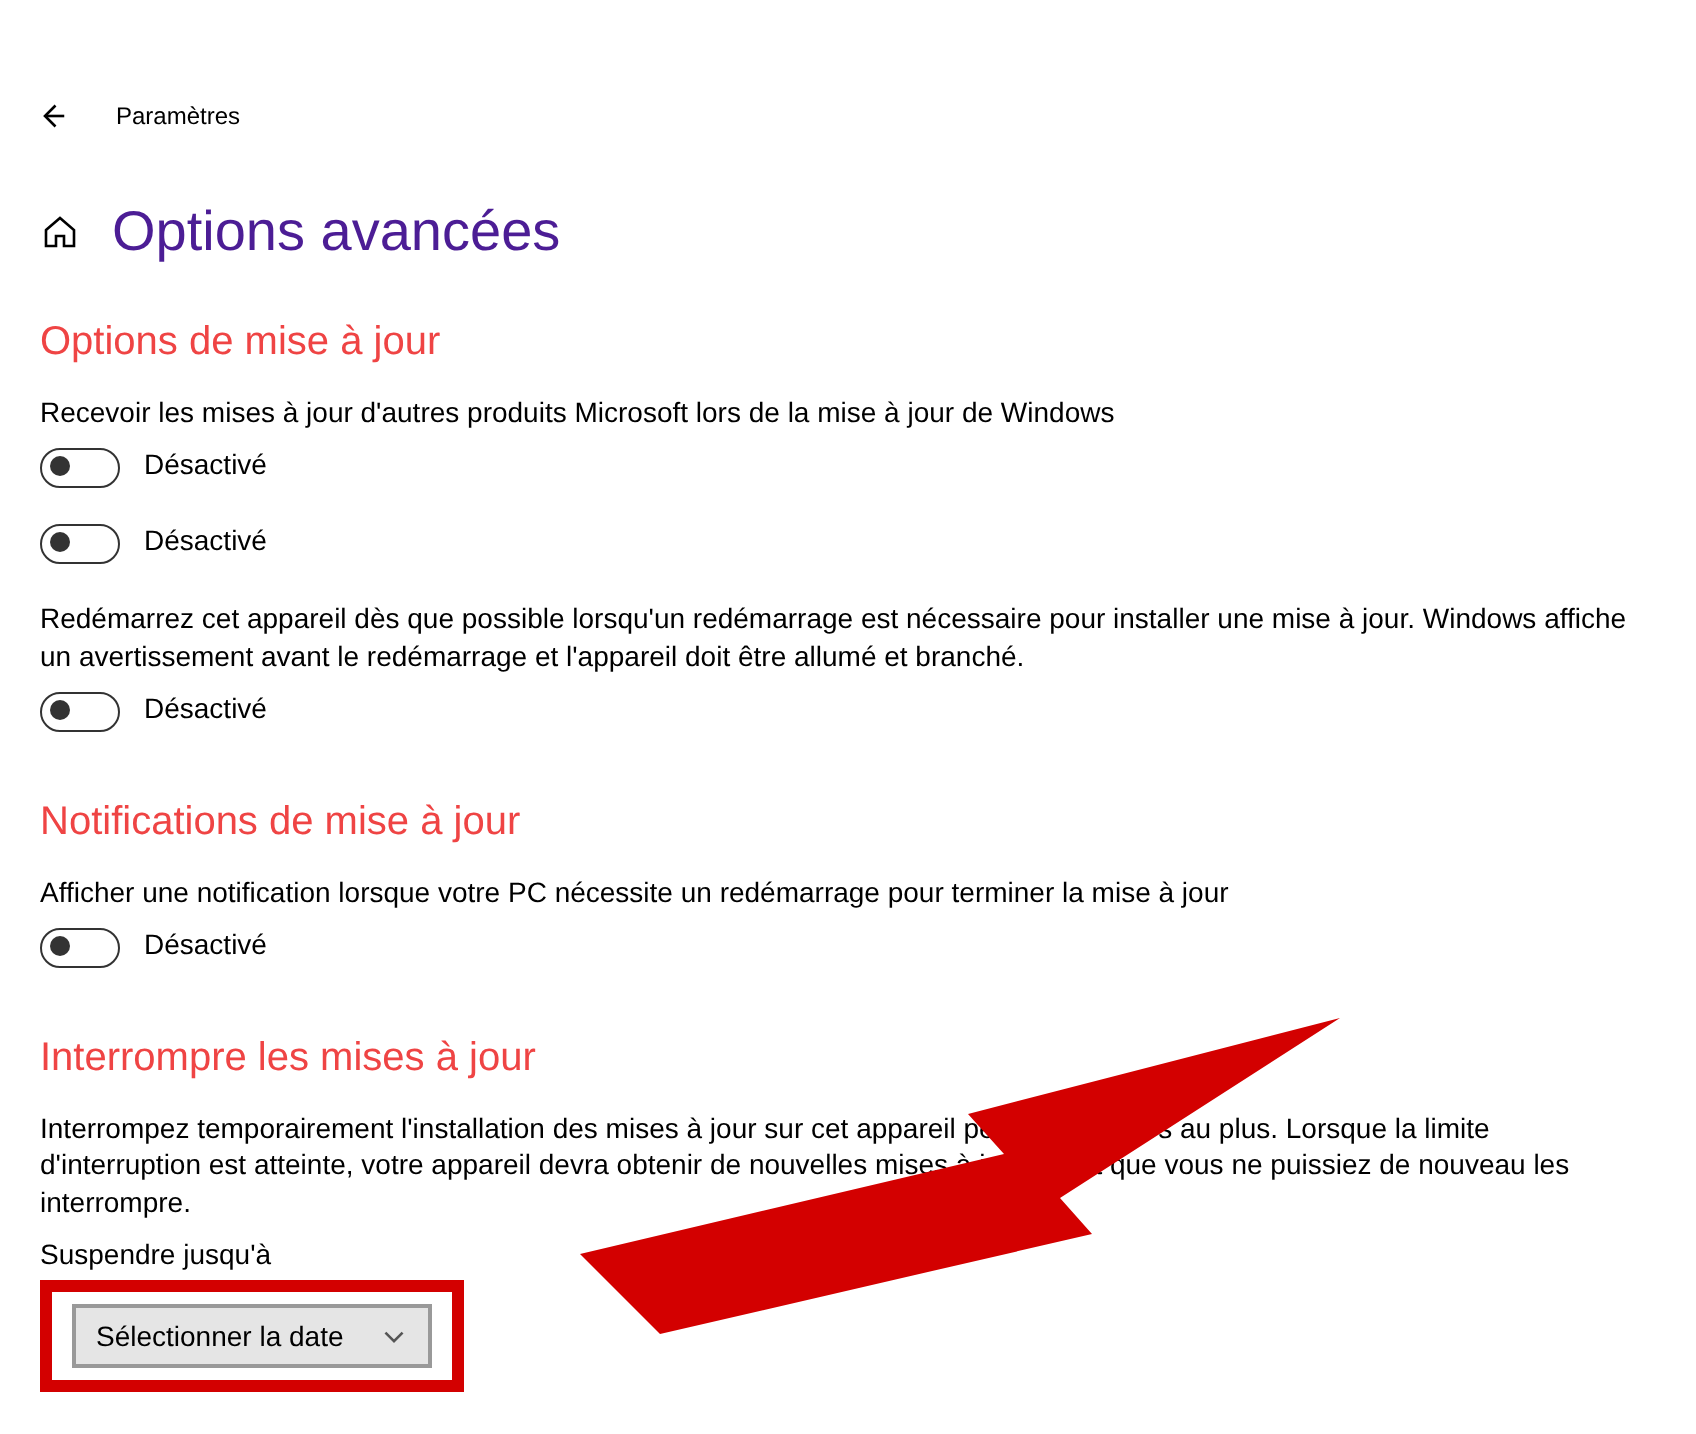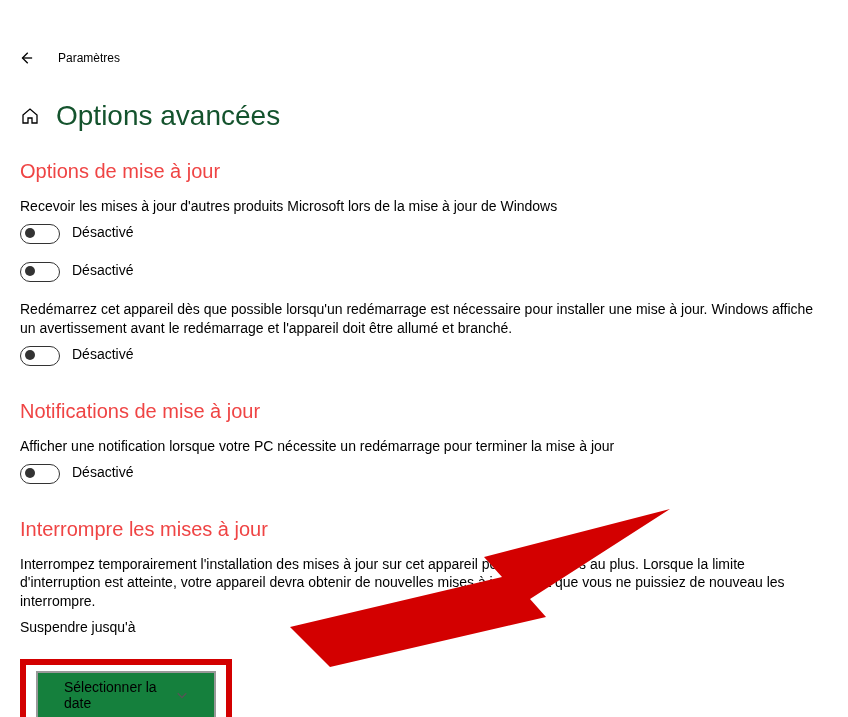--- a/index.html
+++ b/index.html
@@ -39,21 +39,21 @@
     .home-icon {
       width: 20px;
       height: 20px;
       display: flex;
       align-items: center;
       justify-content: center;
     }
     .page-title {
       font-size: 28px;
       font-weight: 400;
-      color: #14532d;
+      color: #4c1d95;
     }
     .section {
       padding: 16px 20px 0 20px;
     }
     .section-heading {
       font-size: 20px;
       font-weight: 400;
       color: #ef4444;
       margin-bottom: 14px;
     }
@@ -87,36 +87,36 @@
       top: 3.5px;
       left: 4px;
     }
     .toggle-label {
       font-size: 14px;
       color: #000;
     }
     .pause-label {
       font-size: 14px;
       color: #000;
-      margin-bottom: 24px;
+      margin-bottom: 5px;
     }
     .highlight-box {
       border: 6px solid #d30000;
       padding: 6px 10px;
       display: inline-block;
     }
     .date-select {
       border: 2px solid #999;
-      padding: 6px 26px;
+      padding: 6px 10px;
       display: flex;
       align-items: center;
       gap: 10px;
       font-size: 14px;
       cursor: pointer;
-      background: #15803d;
+      background: #e5e5e5;
       width: 180px;
       justify-content: space-between;
     }
     .chevron {
       width: 14px;
       height: 14px;
       display: flex;
       align-items: center;
       justify-content: center;
     }

